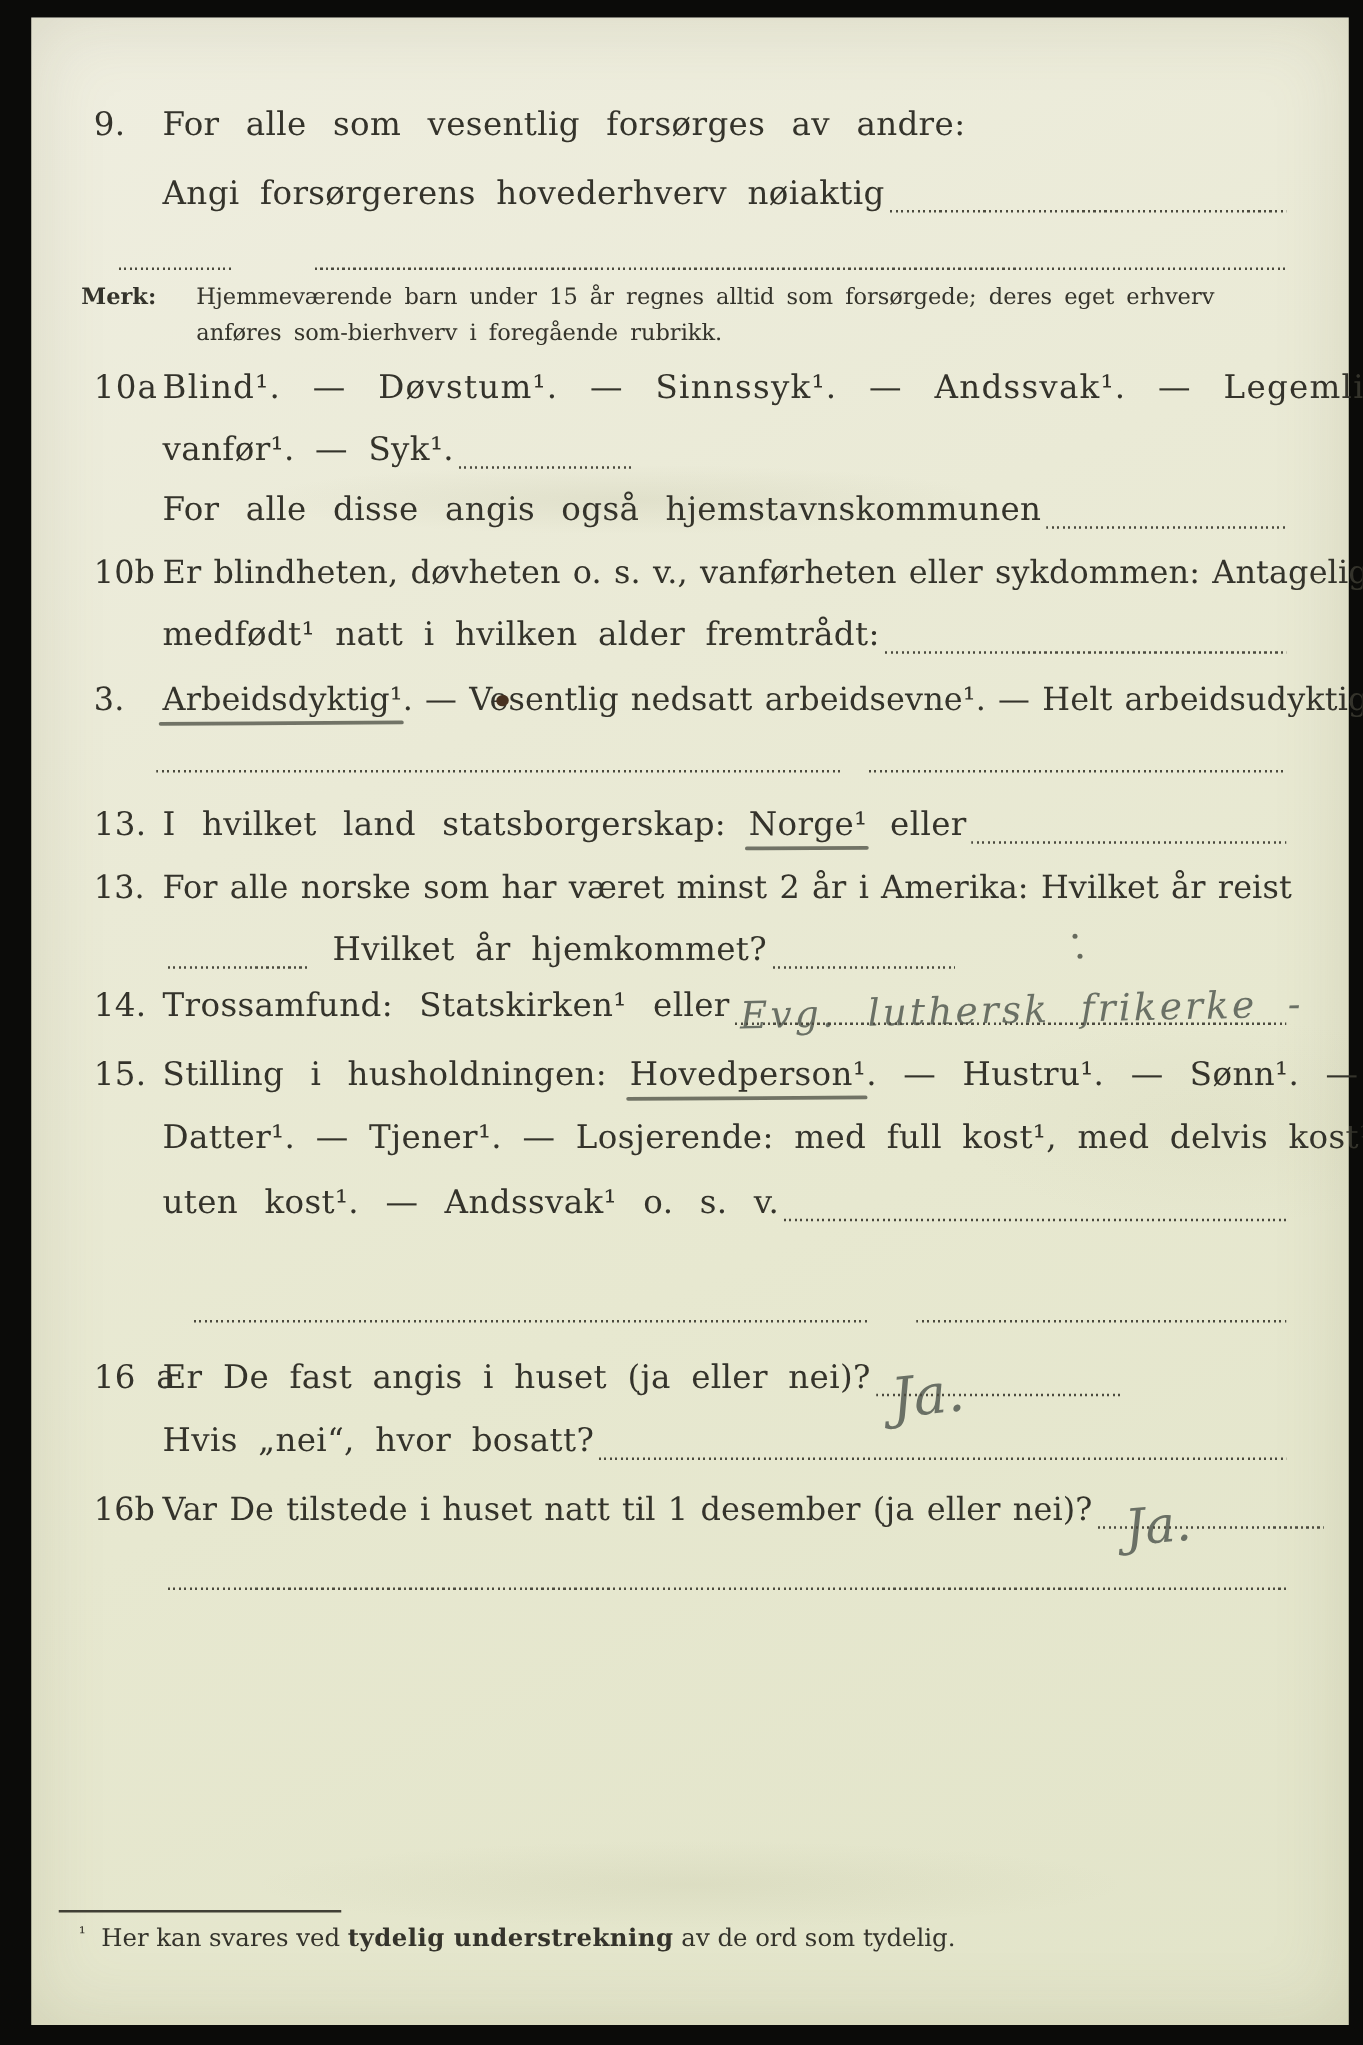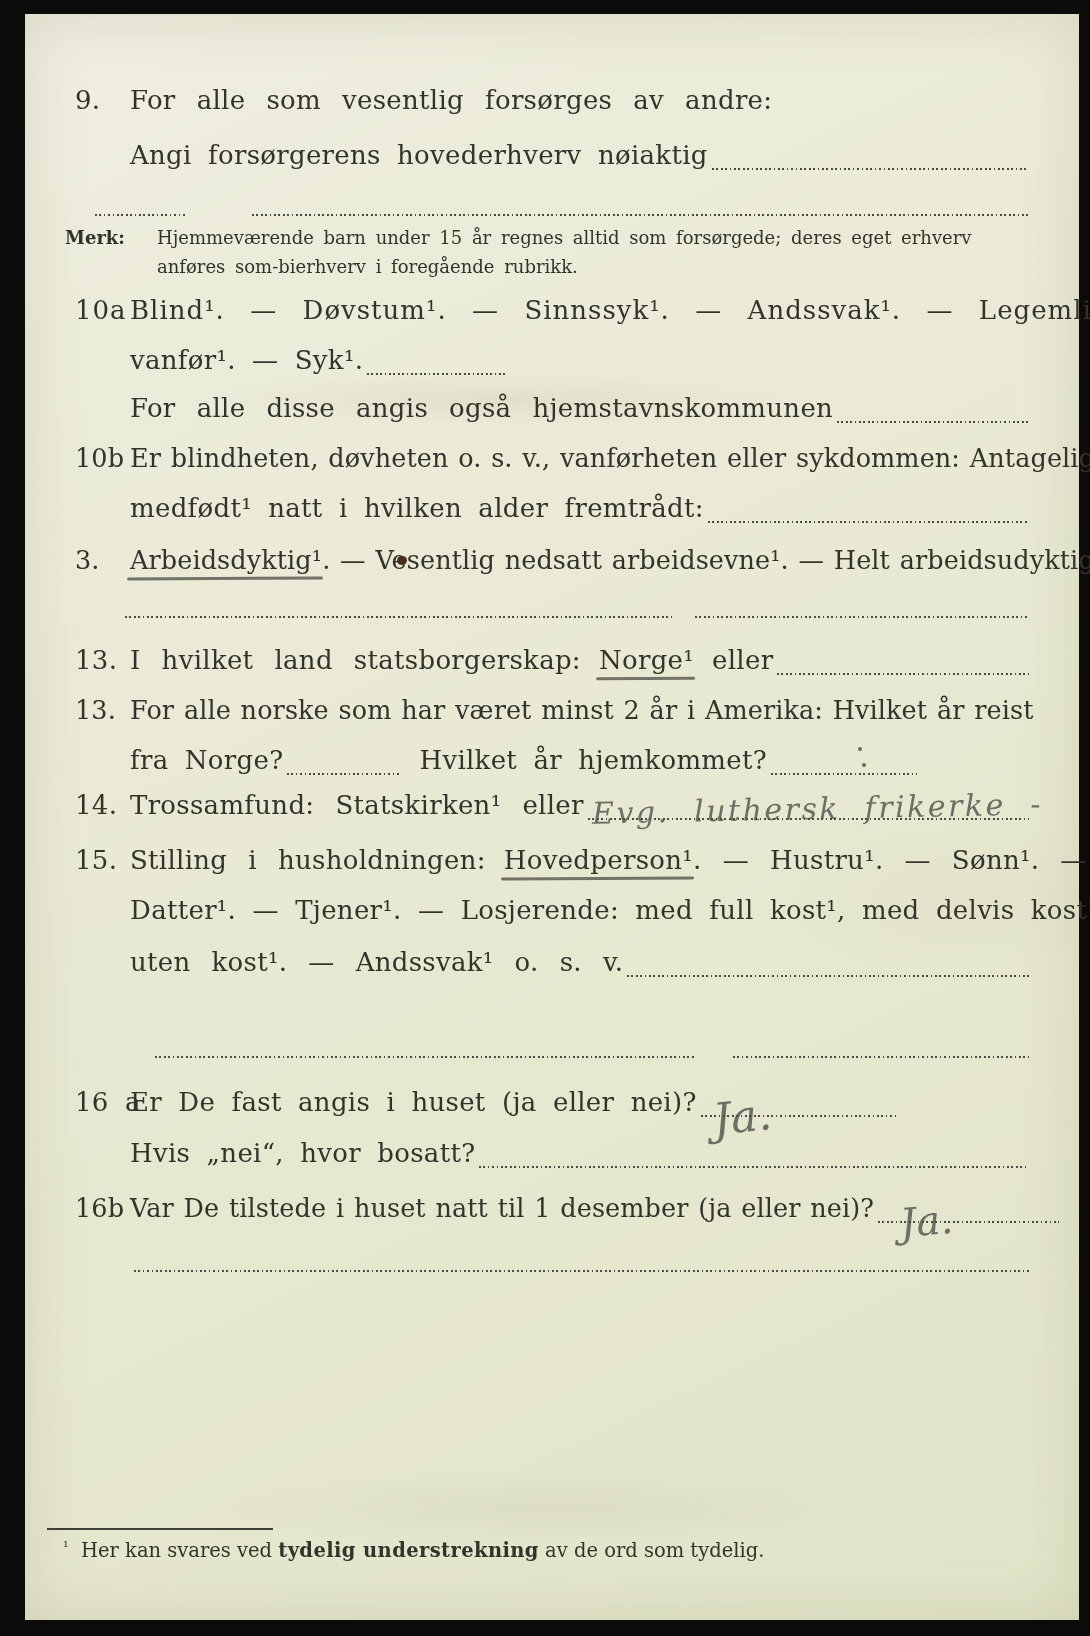--- a/index.html
+++ b/index.html
@@ -178,21 +178,20 @@
   </div>
 
   <div class="line tight" style="top:671px">
     <span class="num">13.</span>
     <span class="ct">
         <span class="txt">For alle norske som har været minst 2 år i Amerika:  Hvilket år reist</span>
       </span>
   </div>
   <div class="line" style="top:721px">
     <span class="ct">
-      <span class="txt">fra Norge?</span>
       <span class="fill fw118"></span>
       <span class="gap18"></span>
       <span class="txt">Hvilket år hjemkommet?</span>
       <span class="fill fw150"></span>
       <span class="spacer"></span>
     </span>
     <span class="speck" style="left:833px; top:12px"></span>
     <span class="speck" style="left:837px; top:28px"></span>
   </div>
 

